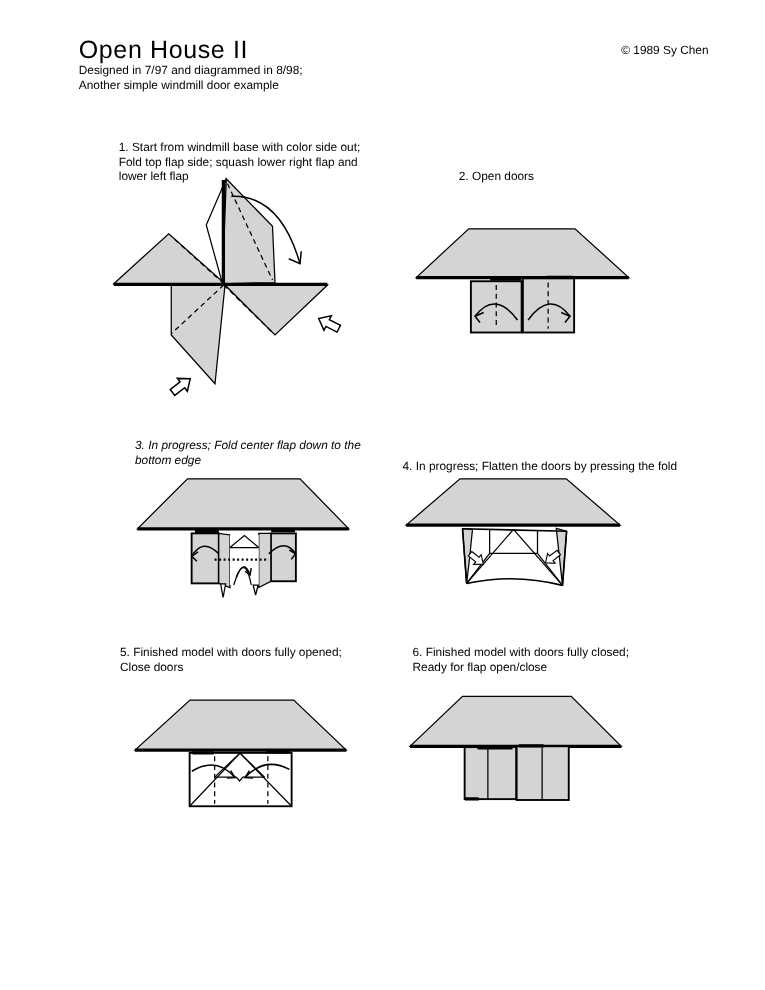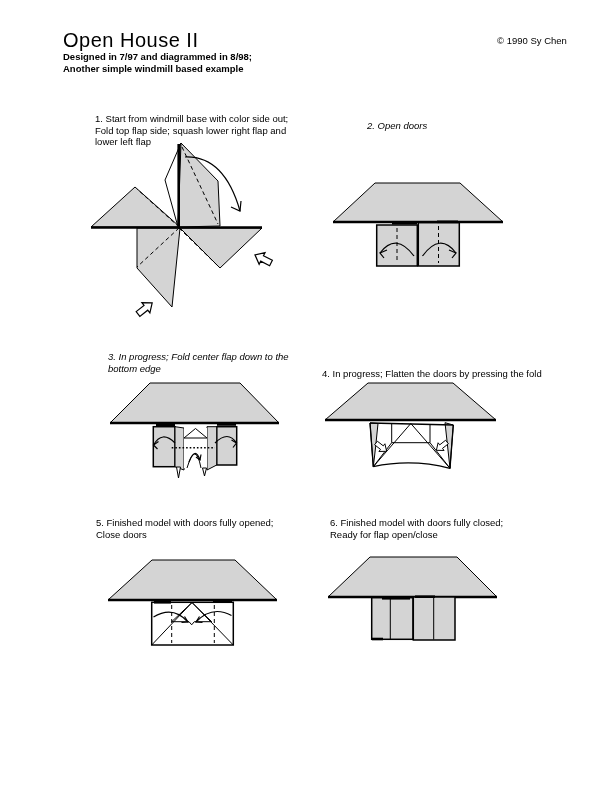--- a/index.html
+++ b/index.html
@@ -1,21 +1,21 @@
 <!DOCTYPE html>
 <html style="--paper: #d4d4d4; --ink: #000000; --bg: #ffffff;"><head>
 <meta charset="utf-8">
 <style>
   html,body{margin:0;padding:0;background:#fff;}
   .page{
     position:relative;width:612px;height:746px;background:var(--bg,#fff);
     font-family:"Liberation Sans", sans-serif;color:var(--ink,#000);overflow:hidden;
   }
   .title{position:absolute;left:63px;top:29px;font-size:20px;line-height:22px;letter-spacing:0.5px;}
-  .subtitle{position:absolute;left:63px;top:51px;font-size:9.5px;line-height:11.5px;font-weight:bold;}
+  .subtitle{position:absolute;left:63px;top:51px;font-size:9.5px;line-height:11.5px;}
   .copyright{position:absolute;left:497px;top:35px;font-size:9.5px;line-height:11px;}
   .caption{position:absolute;font-size:9.5px;line-height:11.5px;}
   .caption div{white-space:nowrap;}
   .fig{position:absolute;}
   
   .f-paper{fill:var(--paper,#d4d4d4);stroke:var(--ink,#000);stroke-width:1;}
   .f-paper2{fill:var(--paper,#d4d4d4);stroke:var(--ink,#000);stroke-width:1.5;}
   .f-white{fill:#fff;stroke:var(--ink,#000);stroke-width:1;}
   .f-white0{fill:#fff;stroke:none;}
   .ln{stroke:var(--ink,#000);fill:none;stroke-width:1;}
@@ -27,30 +27,30 @@
   .hollow{fill:#fff;stroke:var(--ink,#000);stroke-width:1.2;stroke-linejoin:miter;}
 </style>
 </head>
 <body>
 
 <div class="page">
 
   <div class="title">Open House II</div>
   <div class="subtitle">
     <div>Designed in 7/97 and diagrammed in 8/98;</div>
-    <div>Another simple windmill based example</div>
-  </div>
-  <div class="copyright">© 1990 Sy Chen</div>
+    <div>Another simple windmill door example</div>
+  </div>
+  <div class="copyright">© 1989 Sy Chen</div>
 
   <div class="caption" style="left:95px;top:113px;">
     <div>1. Start from windmill base with color side out;</div>
     <div>Fold top flap side; squash lower right flap and</div>
     <div>lower left flap</div>
   </div>
-  <div class="caption" style="left:367px;top:120px;font-style:italic;">
+  <div class="caption" style="left:367px;top:136px;">
     <div>2. Open doors</div>
   </div>
   <div class="caption" style="left:108px;top:351px;font-style:italic;">
     <div>3. In progress; Fold center flap down to the</div>
     <div>bottom edge</div>
   </div>
   <div class="caption" style="left:322px;top:351px;margin-top:17px;">
     <div>4. In progress; Flatten the doors by pressing the fold</div>
   </div>
   <div class="caption" style="left:96px;top:517px;">

